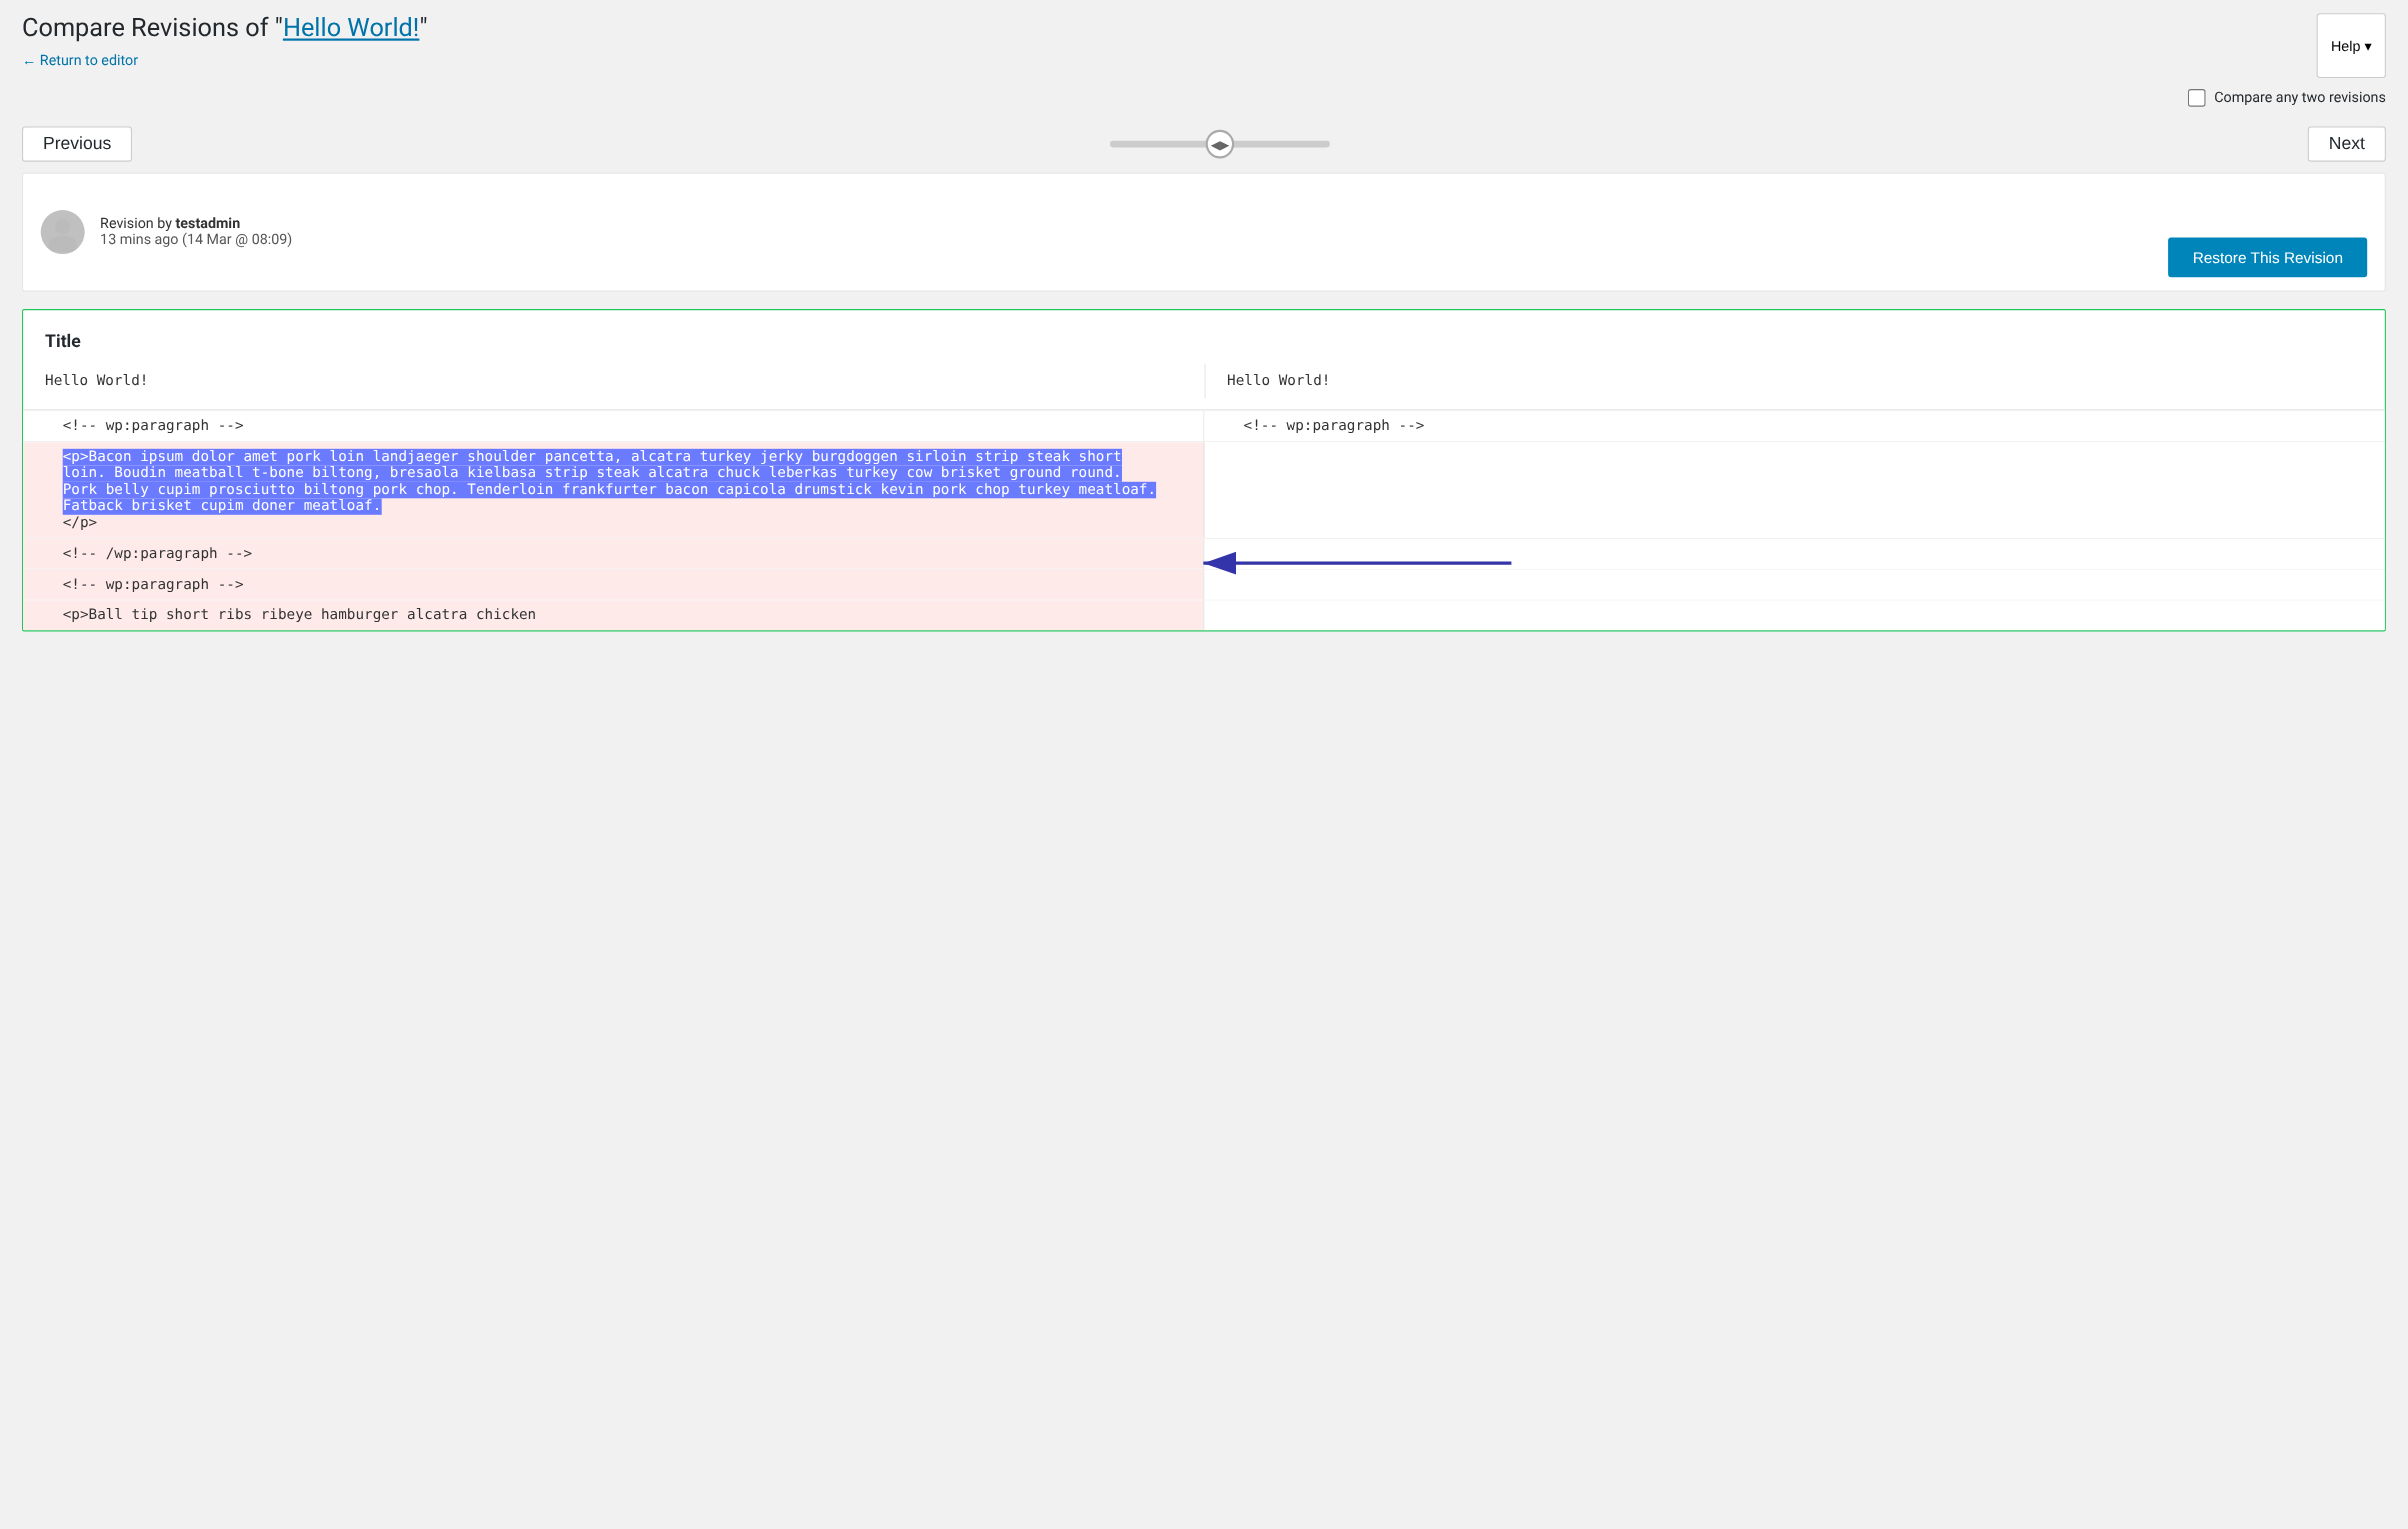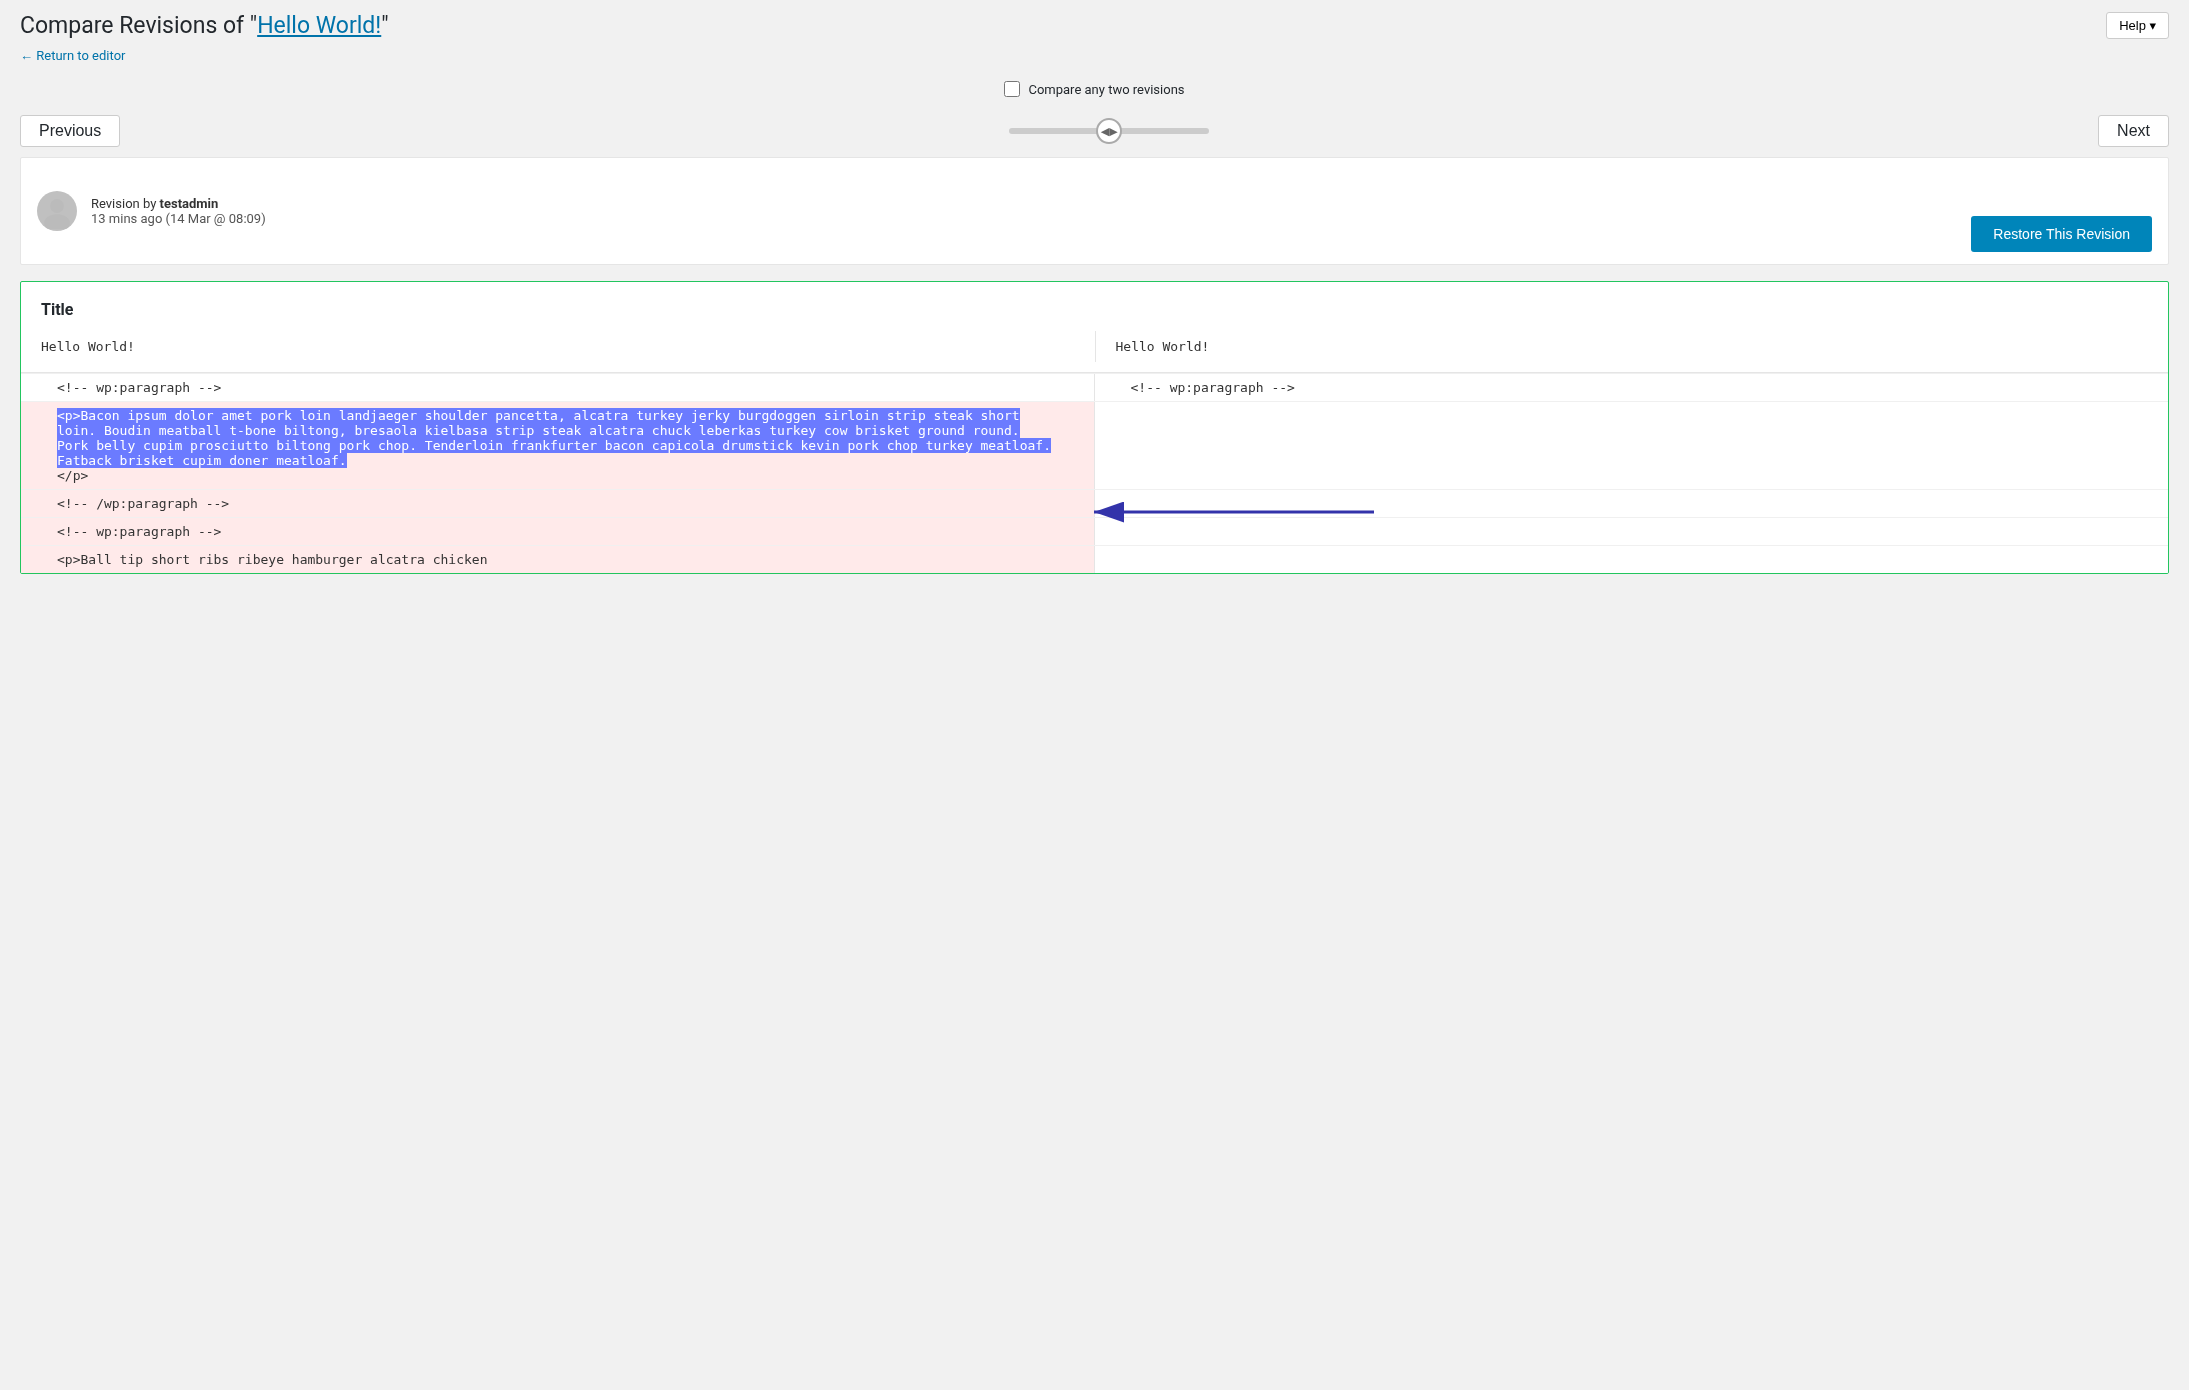--- a/index.html
+++ b/index.html
@@ -16,21 +16,21 @@
       padding: 12px 20px 0 20px;
       position: relative;
     }
     .help-btn {
       position: absolute;
       top: 12px;
       right: 20px;
       background: #fff;
       border: 1px solid #ccc;
       border-radius: 3px;
-      padding: 5px 12px;
+      padding: 21px 12px;
       cursor: pointer;
       font-size: 13px;
       display: flex;
       align-items: flex-end;
       gap: 5px;
     }
     .page-title {
       font-size: 23px;
       font-weight: 400;
       color: #23282d;
@@ -45,21 +45,21 @@
       text-decoration: none;
       font-size: 13px;
       display: inline-block;
       margin-bottom: 10px;
     }
 
     
     .compare-row {
       display: flex;
       align-items: center;
-      justify-content: center;
+      justify-content: flex-end;
       padding: 8px 20px;
       background: #f1f1f1;
     }
     .compare-checkbox-label {
       display: flex;
       align-items: center;
       gap: 8px;
       font-size: 13px;
       color: #23282d;
       cursor: pointer;

